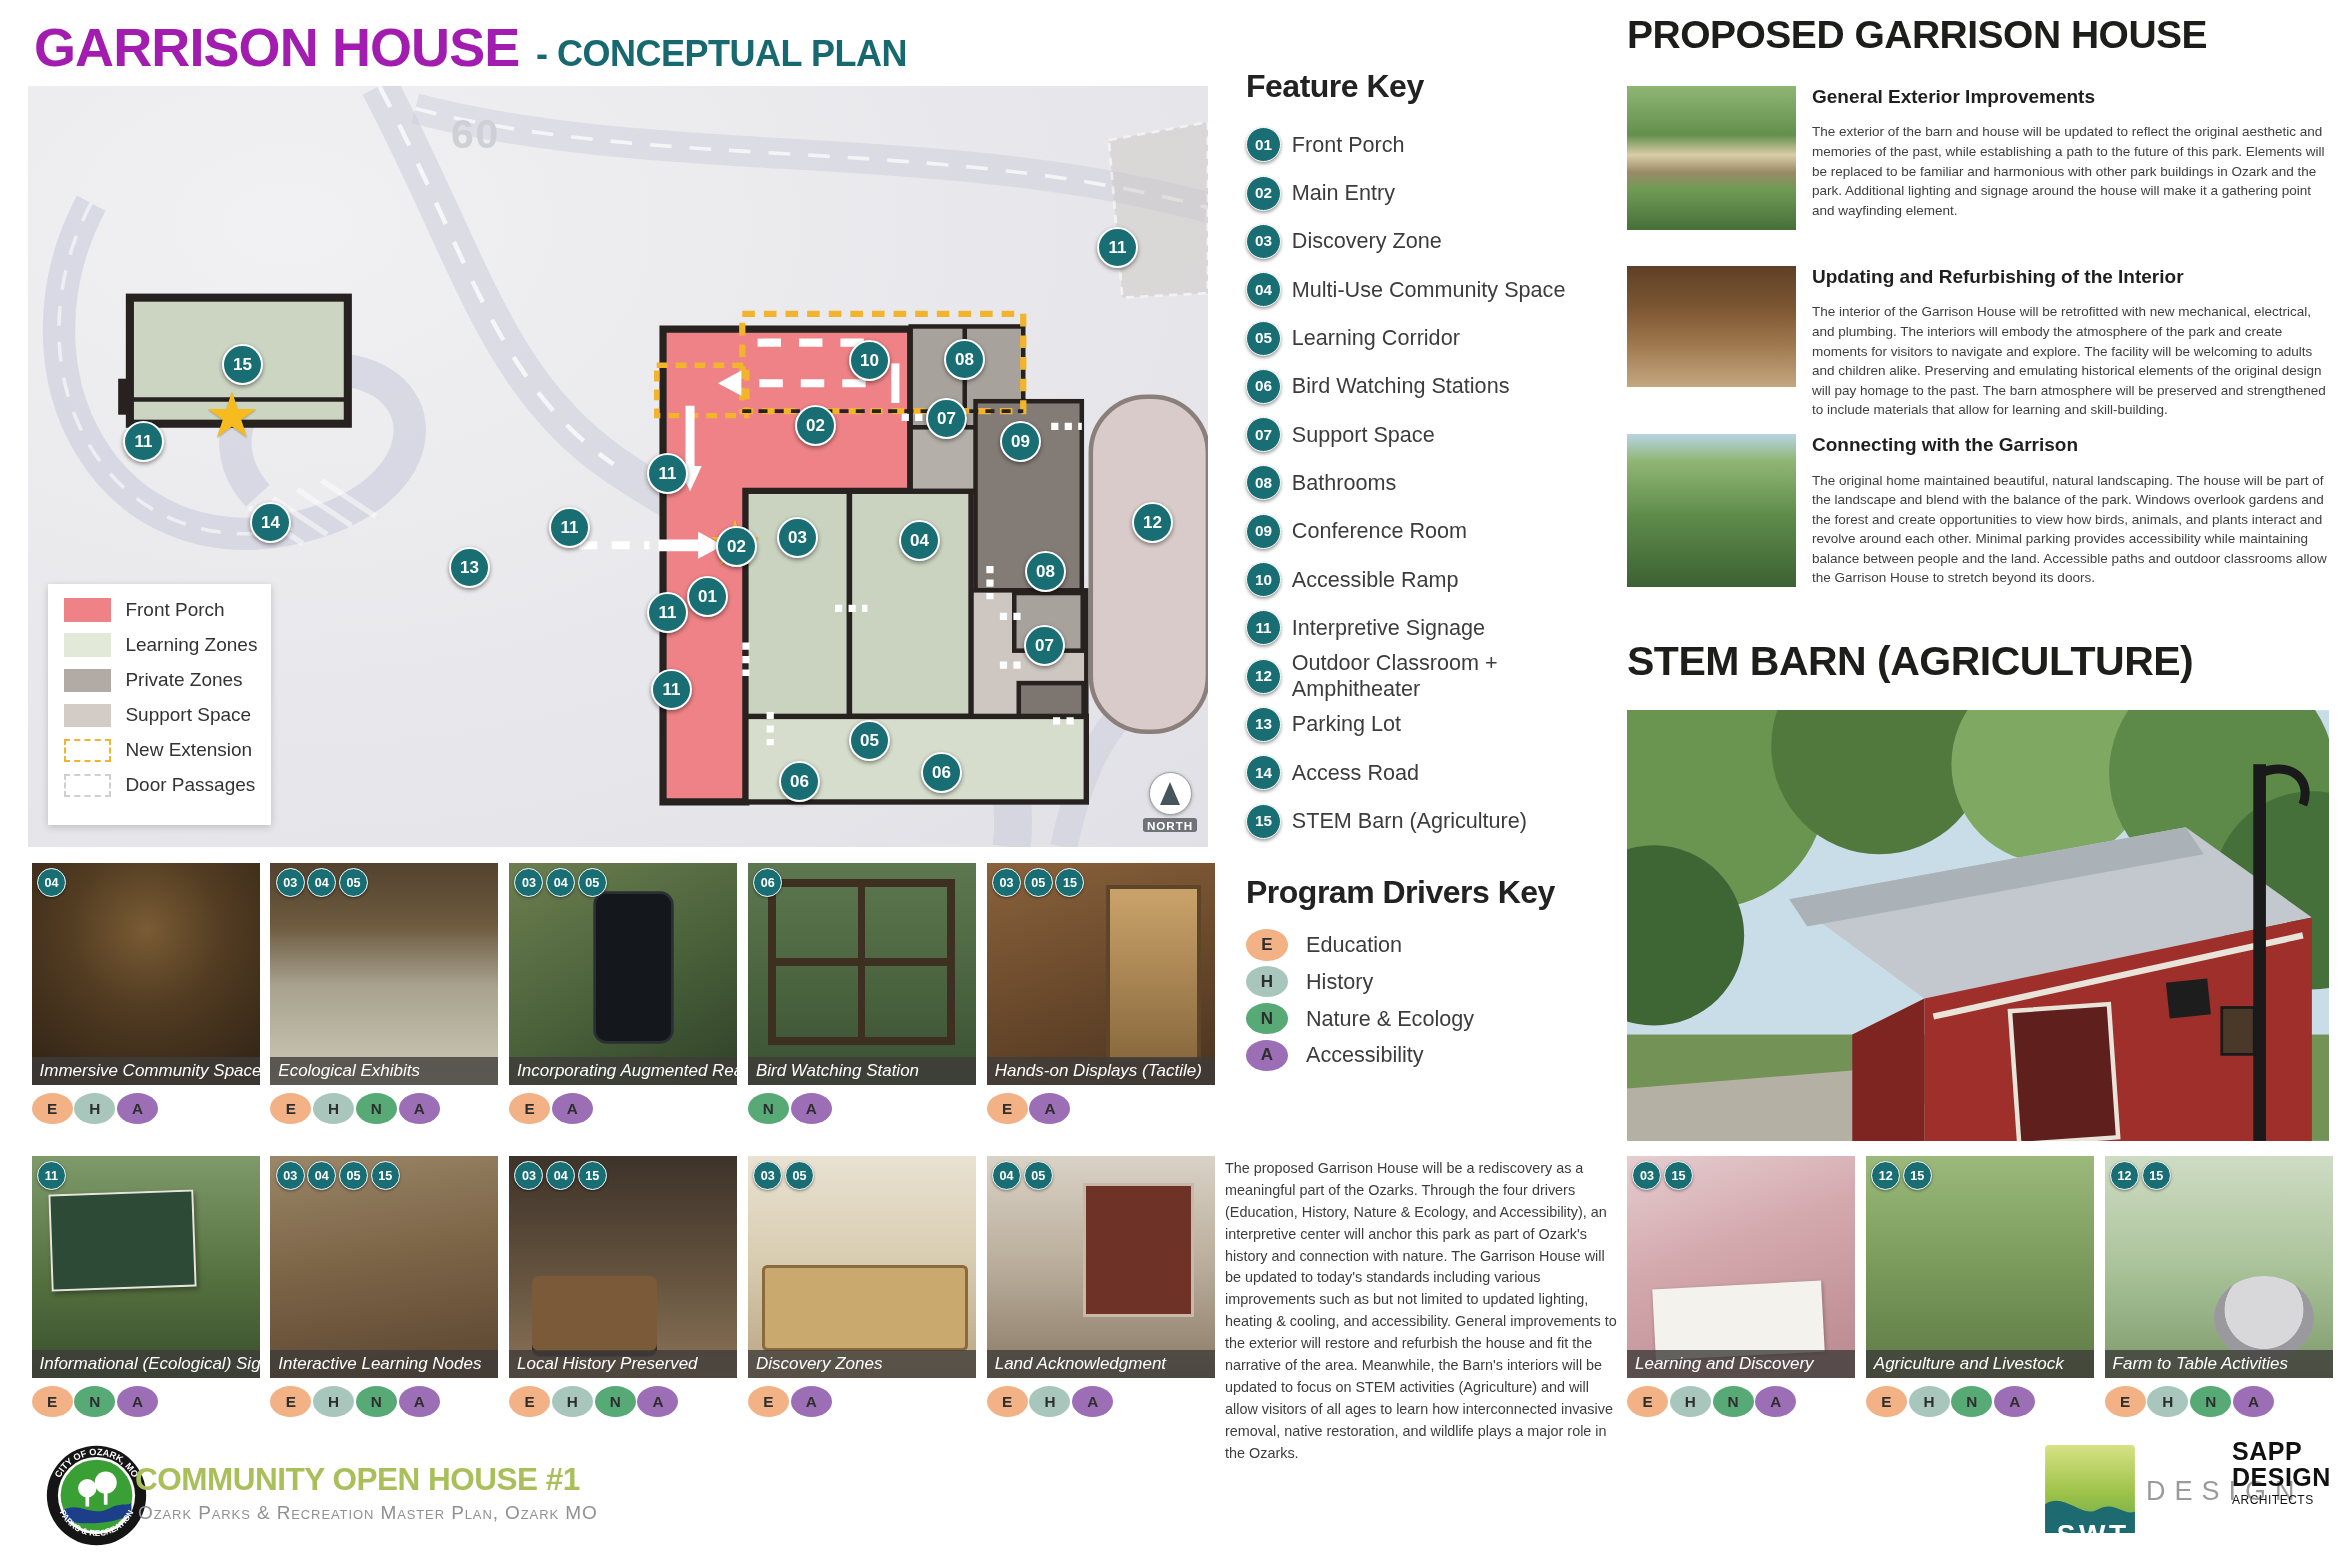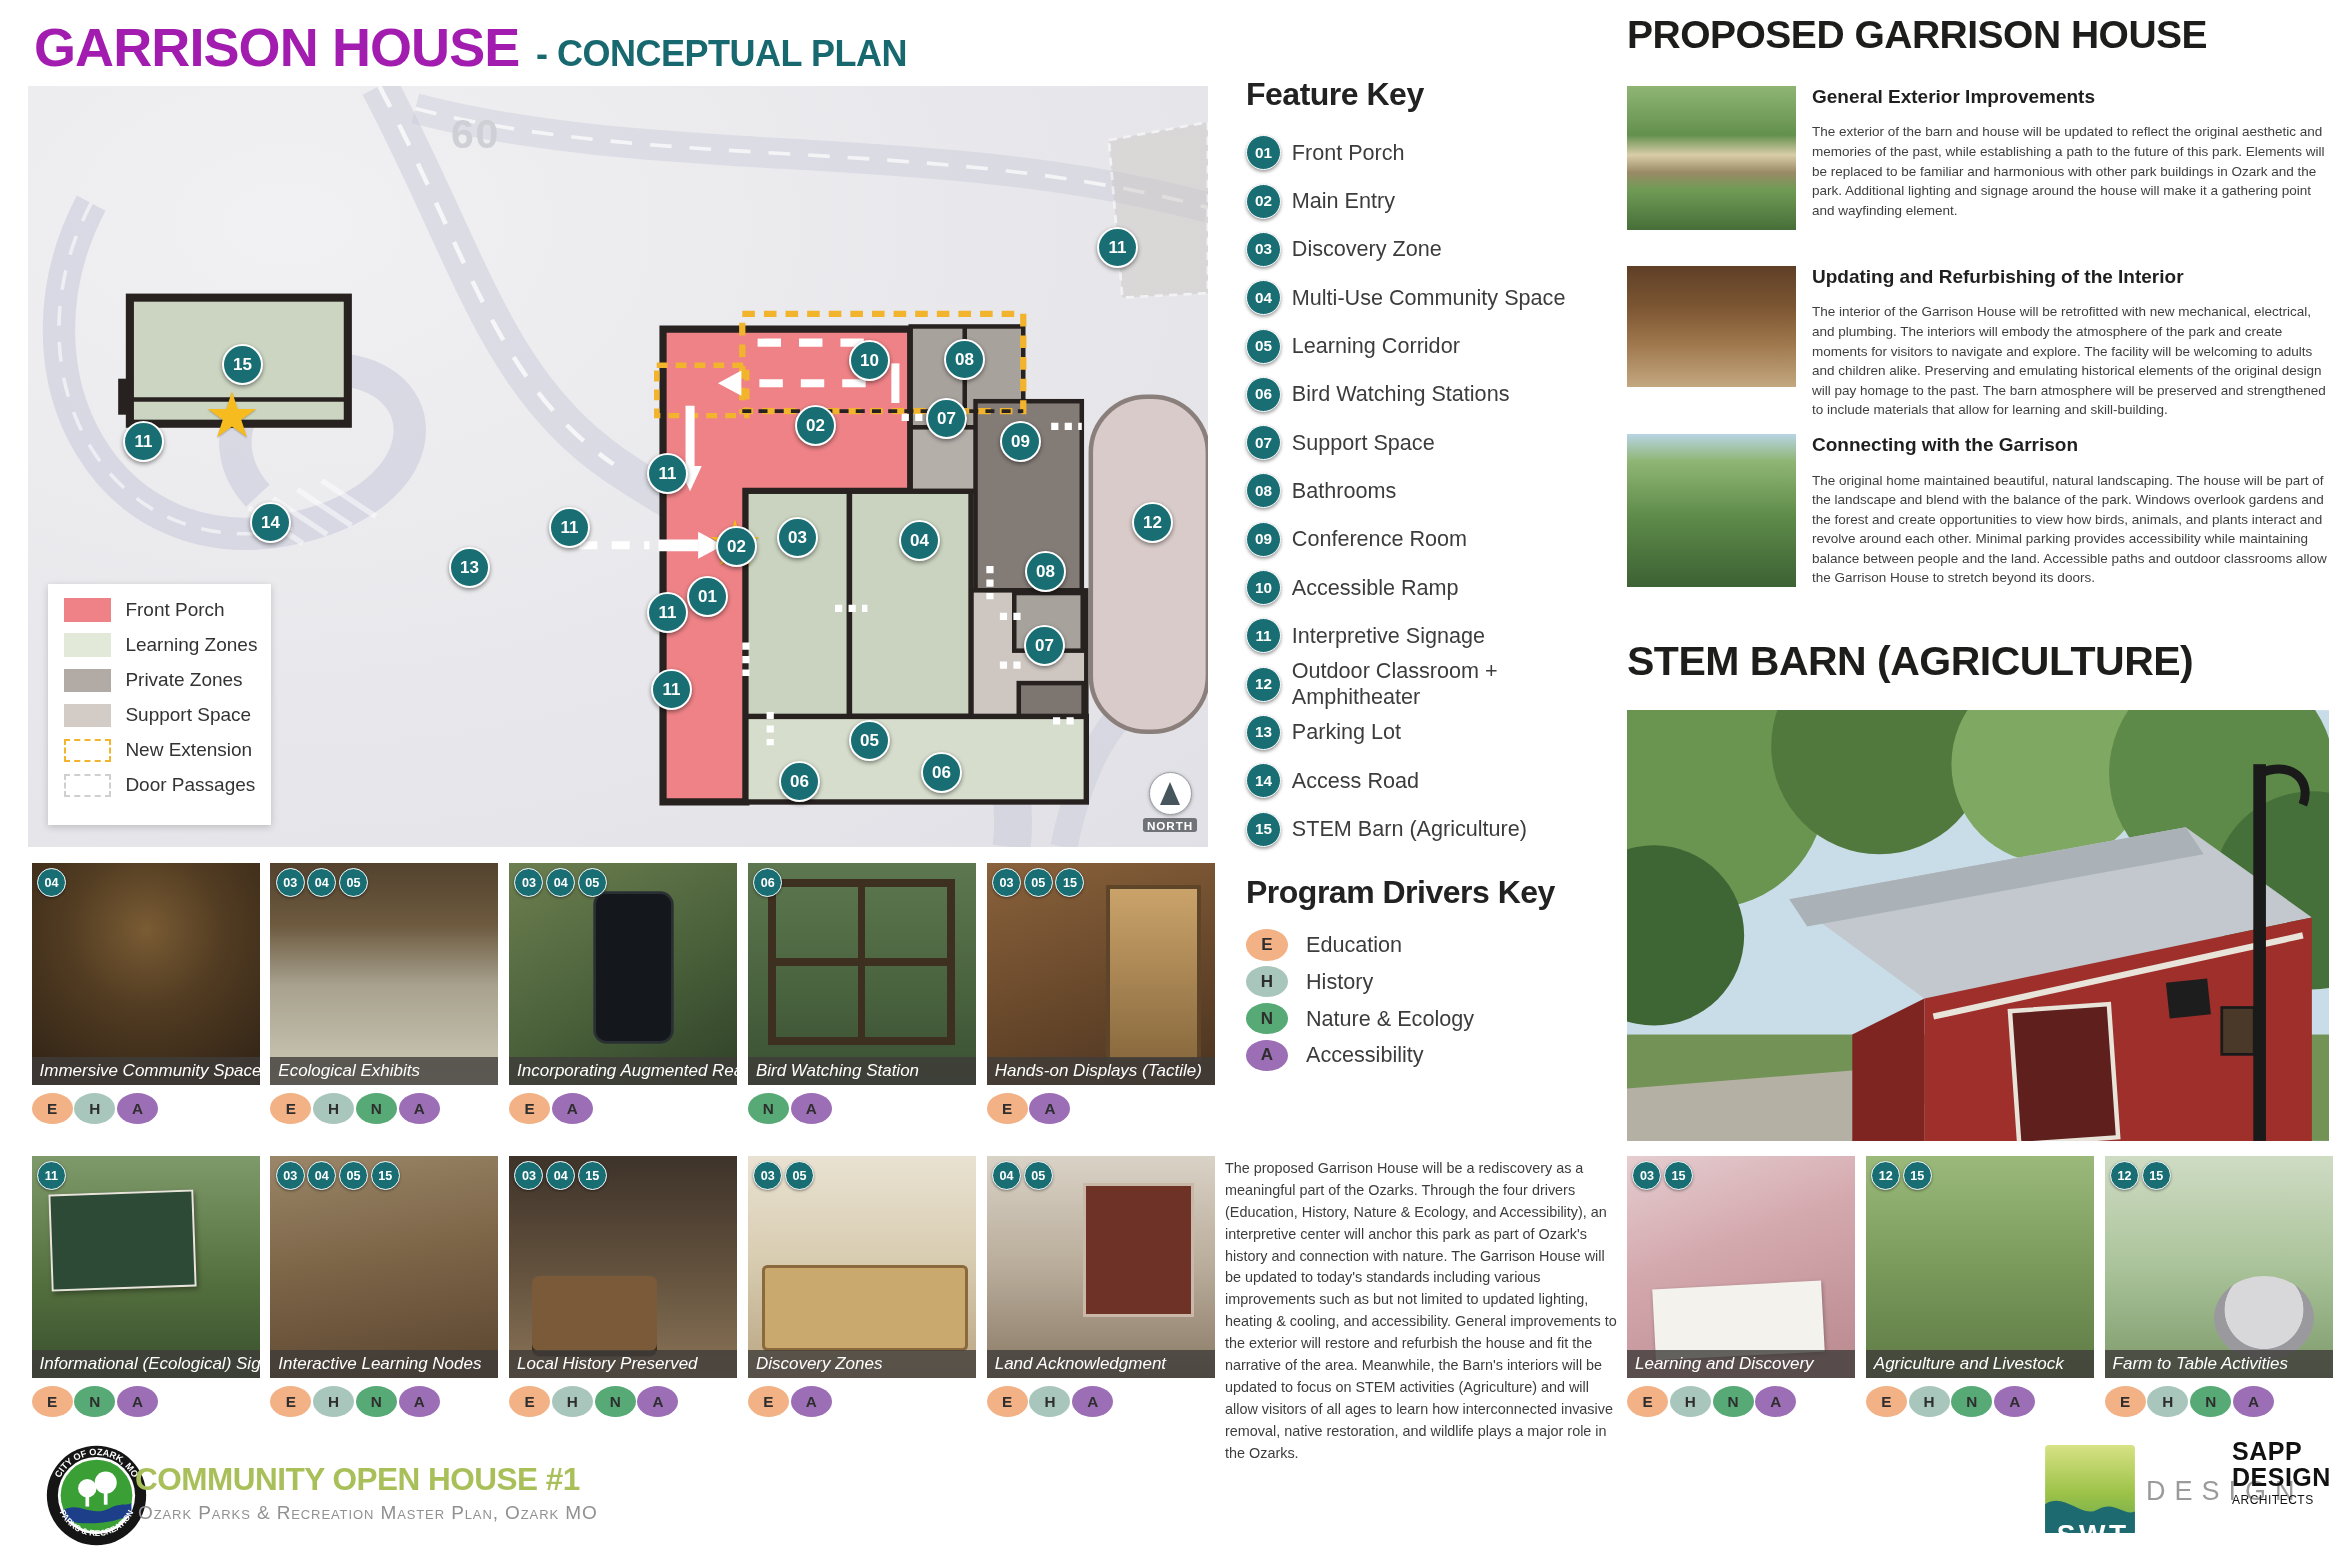--- a/index.html
+++ b/index.html
@@ -31,21 +31,21 @@
   .sw-door{background:#fff;border:2.7px dashed #cfcfcf;}
   .legend-label{font-size:19px;color:#333;}
   .north{position:absolute;left:1115px;top:686px;width:54px;text-align:center;}
   .north-circle{width:41px;height:41px;margin:0 auto;border-radius:50%;background:#fff;border:1.8px solid #9aa0a4;
        display:flex;align-items:center;justify-content:center;box-shadow:0 0.9px 3.6px rgba(0,0,0,.3);}
   .north-tri{width:0;height:0;border-left:10.8px solid transparent;border-right:10.8px solid transparent;border-bottom:23.4px solid #47565c;}
   .north-label{margin-top:2.7px;font-size:11.7px;font-weight:bold;color:#fff;background:rgba(90,95,99,.85);border-radius:2.7px;padding:0.9px 0;letter-spacing:0.9px;}
 
   
   .fk{position:absolute;left:1246px;top:68px;width:378px;}
-  .fk-title{font-size:32px;font-weight:800;color:#222;letter-spacing:-0.5px;margin-bottom:23.4px;margin-top:8px;}
+  .fk-title{font-size:32px;font-weight:800;color:#222;letter-spacing:-0.5px;margin-bottom:23.4px;}
   .fk-item{display:flex;align-items:center;height:33px;margin-bottom:15.3px;}
   .fk-badge{width:33px;height:33px;flex:none;border-radius:50%;background:#196e74;border:1.8px solid #fff;
        box-shadow:0 1.8px 3.6px rgba(0,0,0,.4);color:#fff;font-weight:bold;font-size:15.3px;
        display:flex;align-items:center;justify-content:center;margin-right:10.8px;box-sizing:content-box;}
   .fk-label{font-size:21.6px;color:#3c3c3c;}
   .pd{position:absolute;left:1246px;top:874px;width:378px;}
   .pd-title{font-size:32px;font-weight:800;color:#222;letter-spacing:-0.5px;margin-bottom:18px;}
   .pd-item{display:flex;align-items:center;margin-bottom:5.4px;}
   .pd-oval{width:42px;height:31.5px;border-radius:50%;flex:none;display:flex;align-items:center;justify-content:center;
        font-size:17px;font-weight:bold;color:#2e2e2e;margin-right:18px;}

